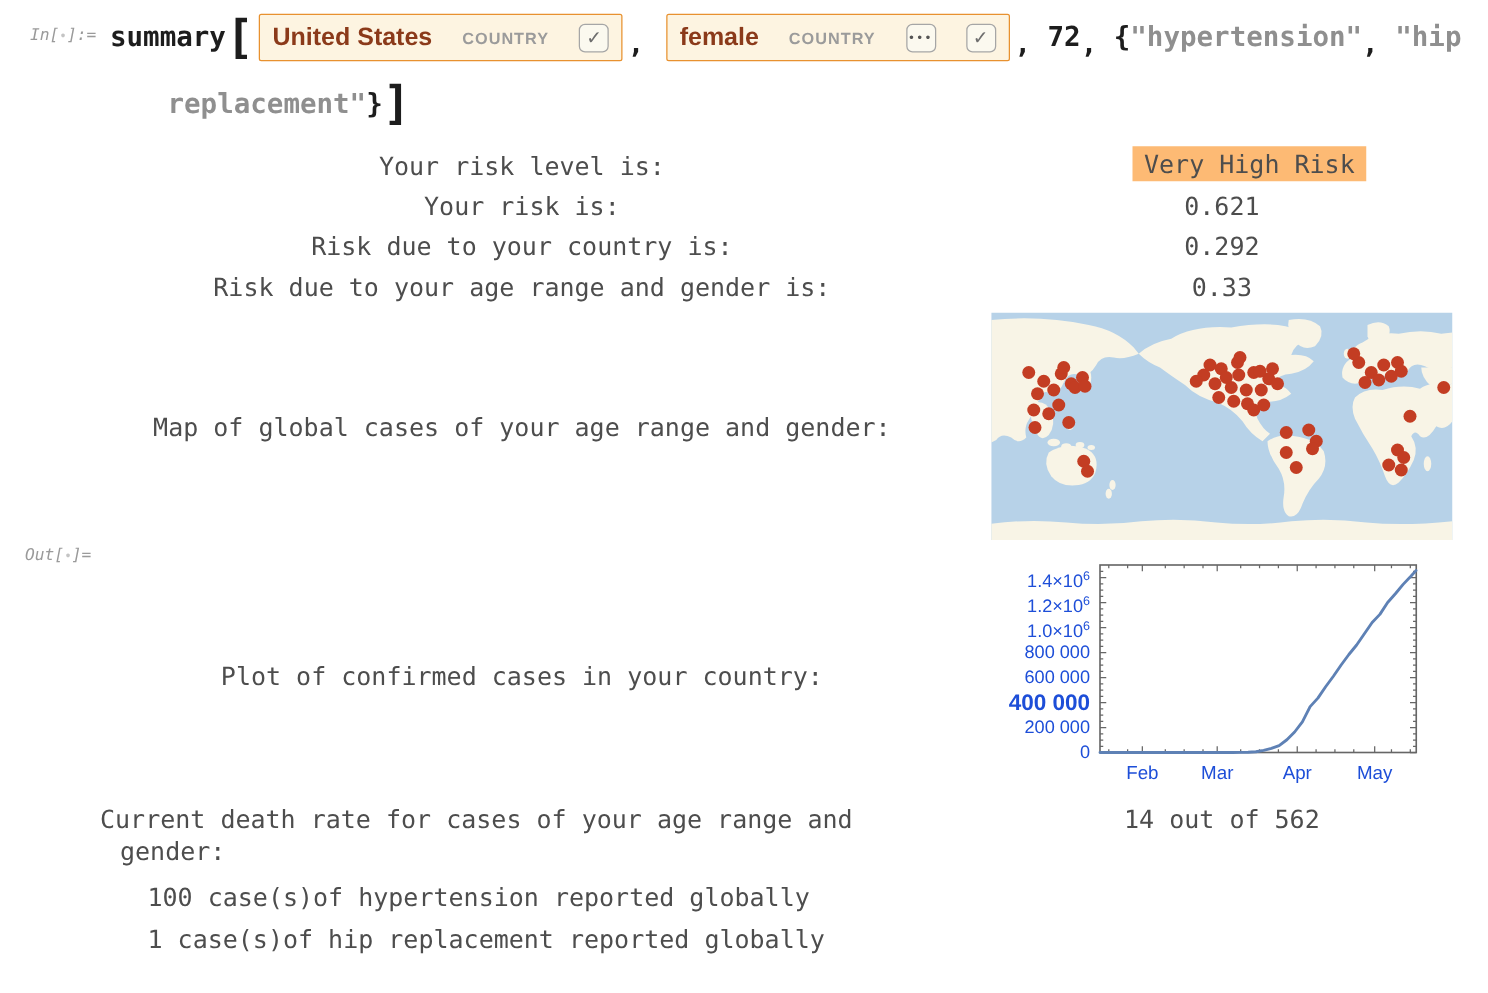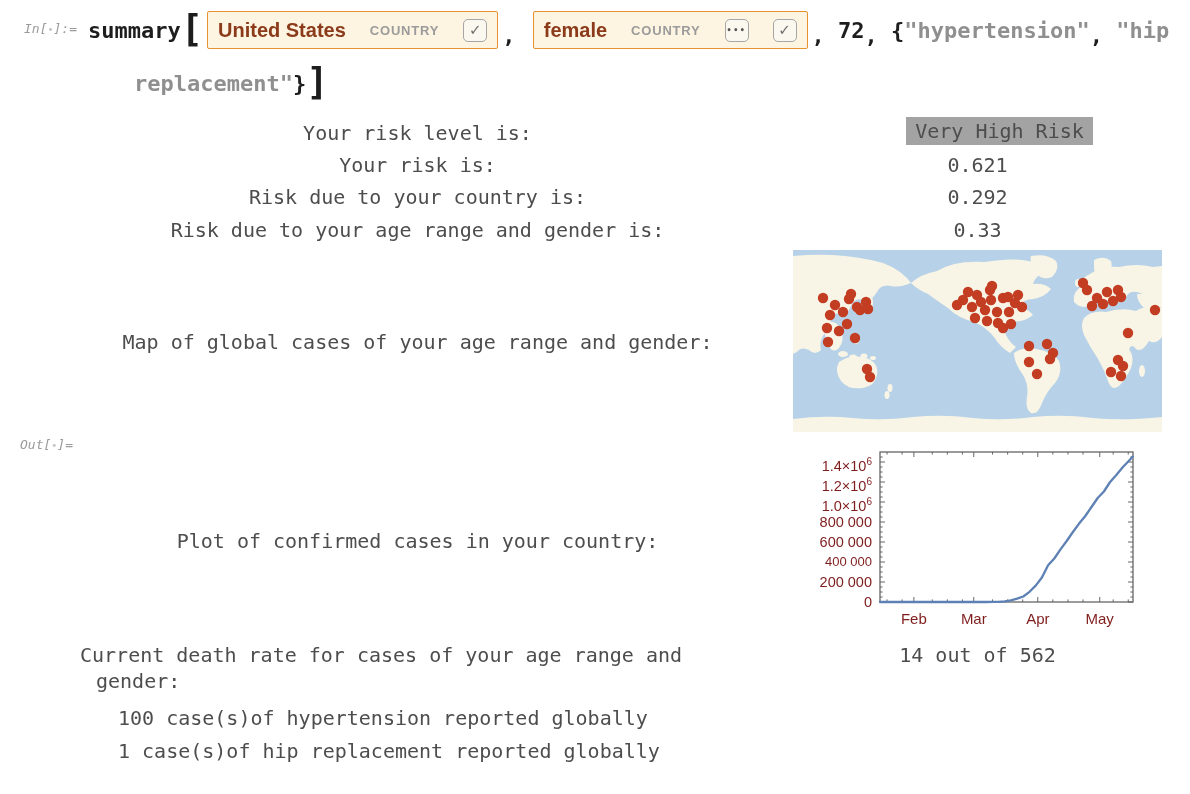--- a/index.html
+++ b/index.html
@@ -19,21 +19,21 @@
   .etype{font-family:"Liberation Sans",sans-serif;font-size:13px;color:#9b9b9b;letter-spacing:0.8px;}
   .ebtn{width:24px;height:23px;border:1.5px solid #a6a6a6;border-radius:5px;background:#fbf9ef;
         color:#6e6e6e;display:inline-flex;align-items:center;justify-content:center;
         font-size:15px;font-family:"DejaVu Sans",sans-serif;box-sizing:border-box;cursor:pointer;}
   .ebtn.dots{font-size:8px;letter-spacing:1.5px;color:#555;}
   .trow{font-size:20px;color:#4d4d4d;line-height:26px;white-space:pre-wrap;}
   .lcol{left:55px;width:725px;text-align:center;}
   .rcol{left:790px;width:375px;text-align:center;}
   .hl{background:#f9d2d2;padding:2px 9px;}
   .hang{padding-left:16px;text-indent:-16px;text-align:left;}
-  .plot-label{font-family:"Liberation Sans",sans-serif;color:#7f1d1d;position:absolute;}
+  .plot-label{font-family:"Liberation Sans",sans-serif;color:#1d4ed8;position:absolute;}
 </style>
 </head>
 <body>
 
 <div class="abs cell-label" style="left:24px;top:21px;"><span>In[</span><span class="bullet">•</span><span>]:=</span></div>
 
 <div class="abs codeline" style="left:88px;top:8px;height:44px;">
   <span class="tok">summary</span>
   <span class="bigbr">[</span>
 
@@ -67,21 +67,21 @@
 
 <div class="abs codeline" style="left:134px;top:63px;height:40px;">
   <span class="str">replacement"</span>
   <span class="tok">}</span>
   <span class="bigbr">]</span>
 </div>
 
 <div class="abs cell-label" style="left:20px;top:437px;"><span>Out[</span><span class="bullet">•</span><span>]=</span></div>
 
 <div class="abs trow lcol" style="top:120px;">Your risk level is:</div>
-<div class="abs trow rcol" style="top:118px;"><span class="hl" style="background: #a3a3a3; margin-left: 44px;">Very High Risk</span></div>
+<div class="abs trow rcol" style="top:118px;"><span class="hl" style="background: #fdba74; margin-left: 44px;">Very High Risk</span></div>
 
 <div class="abs trow lcol" style="top:152px;">Your risk is:</div>
 <div class="abs trow rcol" style="top:152px;">0.621</div>
 
 <div class="abs trow lcol" style="top:184px;">Risk due to your country is:</div>
 <div class="abs trow rcol" style="top:184px;">0.292</div>
 
 <div class="abs trow lcol" style="top:217px;">Risk due to your age range and gender is:</div>
 <div class="abs trow rcol" style="top:217px;">0.33</div>
 
@@ -272,21 +272,21 @@
         <line x1="80" y1="14" x2="85" y2="14"></line>
         <line x1="333" y1="14" x2="328" y2="14"></line>
         <line x1="80" y1="9" x2="82.6" y2="9"></line>
         <line x1="333" y1="9" x2="330.4" y2="9"></line>
       </g>
       <rect x="80" y="4" width="253" height="150" fill="none" stroke="#666666" stroke-width="1.3"></rect>
       <polyline points="80.0,154.0 93.2,154.0 103.5,154.0 113.9,154.0 124.2,154.0 134.5,154.0 144.9,154.0 155.2,154.0 165.5,154.0 173.8,154.0 180.0,154.0 186.2,154.0 192.4,153.9 198.5,153.8 204.7,153.4 210.9,152.3 217.1,150.7 223.3,148.5 229.5,143.8 235.7,137.6 241.9,129.5 248.1,117.3 254.3,110.5 260.5,101.4 266.7,93.0 272.9,84.0 279.1,75.6 285.3,68.0 291.5,59.0 297.7,50.0 303.9,43.5 310.1,34.0 316.3,27.0 322.5,19.5 328.7,13.0 332.8,8.5" fill="none" stroke="#5e81b5" stroke-width="2.3" stroke-linejoin="round" stroke-linecap="round"></polyline>
     </svg>
     <div class="plot-label" style="left: 0px; width: 72px; text-align: right; top: 145px; font-size: 14.5px; line-height: 18px;">0</div>
     <div class="plot-label" style="left: 0px; width: 72px; text-align: right; top: 125px; font-size: 14.5px; line-height: 18px;">200 000</div>
-    <div class="plot-label" style="left: 0px; width: 72px; text-align: right; top: 105px; font-size: 13px; line-height: 18px;">400 000</div>
+    <div class="plot-label" style="left: 0px; width: 72px; text-align: right; top: 105px; font-size: 18px; line-height: 18px; font-weight: bold;">400 000</div>
     <div class="plot-label" style="left: 0px; width: 72px; text-align: right; top: 85px; font-size: 14.5px; line-height: 18px;">600 000</div>
     <div class="plot-label" style="left: 0px; width: 72px; text-align: right; top: 65px; font-size: 14.5px; line-height: 18px;">800 000</div>
     <div class="plot-label" style="left: 0px; width: 72px; text-align: right; top: 45px; font-size: 14.5px; line-height: 18px;">1.0×10<sup style="font-size: 10px;">6</sup></div>
     <div class="plot-label" style="left: 0px; width: 72px; text-align: right; top: 25px; font-size: 14.5px; line-height: 18px;">1.2×10<sup style="font-size: 10px;">6</sup></div>
     <div class="plot-label" style="left: 0px; width: 72px; text-align: right; top: 5px; font-size: 14.5px; line-height: 18px;">1.4×10<sup style="font-size: 10px;">6</sup></div>
     <div class="plot-label" style="left: 91.9px; width: 44px; text-align: center; top: 162px; font-size: 15px;">Feb</div>
     <div class="plot-label" style="left: 151.8px; width: 44px; text-align: center; top: 162px; font-size: 15px;">Mar</div>
     <div class="plot-label" style="left: 215.8px; width: 44px; text-align: center; top: 162px; font-size: 15px;">Apr</div>
     <div class="plot-label" style="left: 277.7px; width: 44px; text-align: center; top: 162px; font-size: 15px;">May</div>
   </div>

